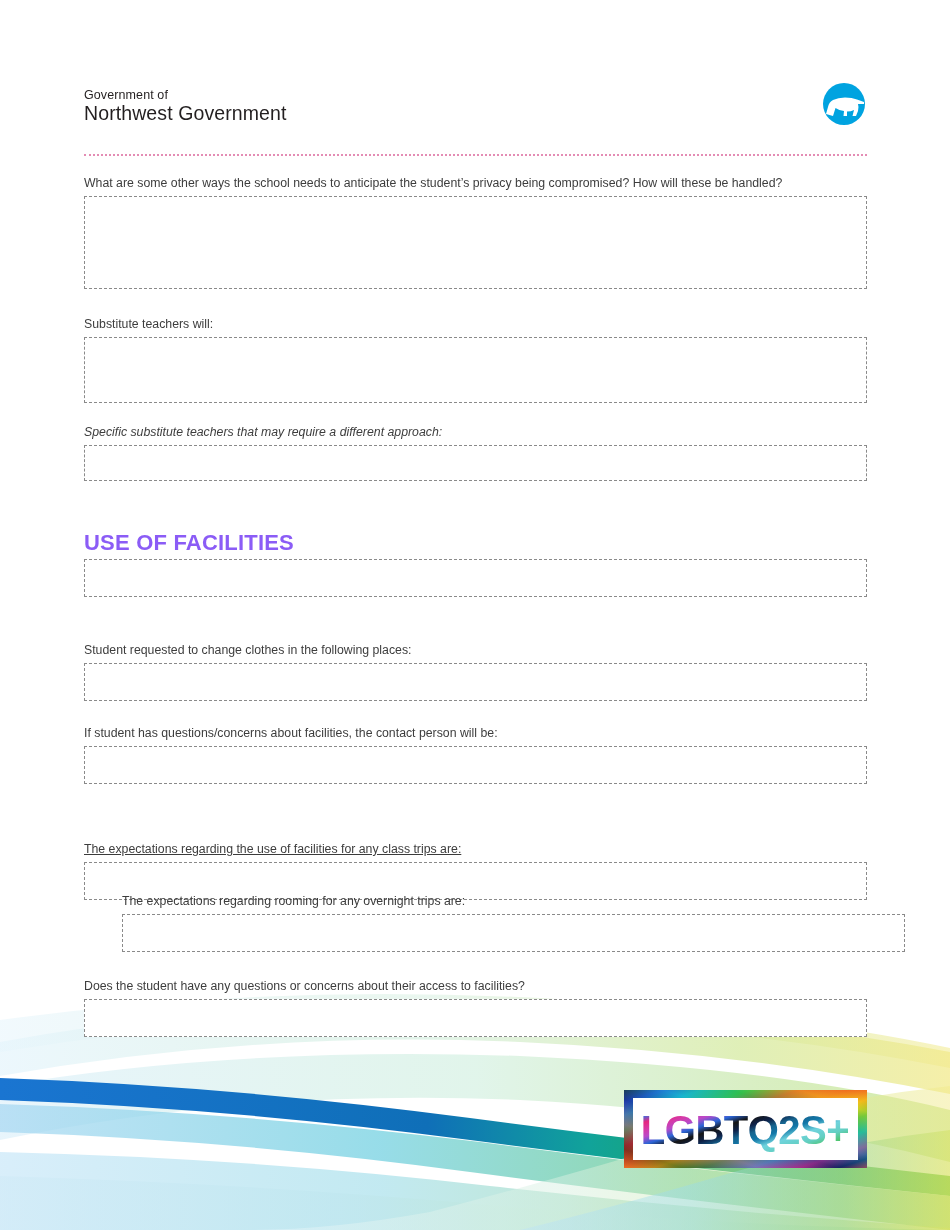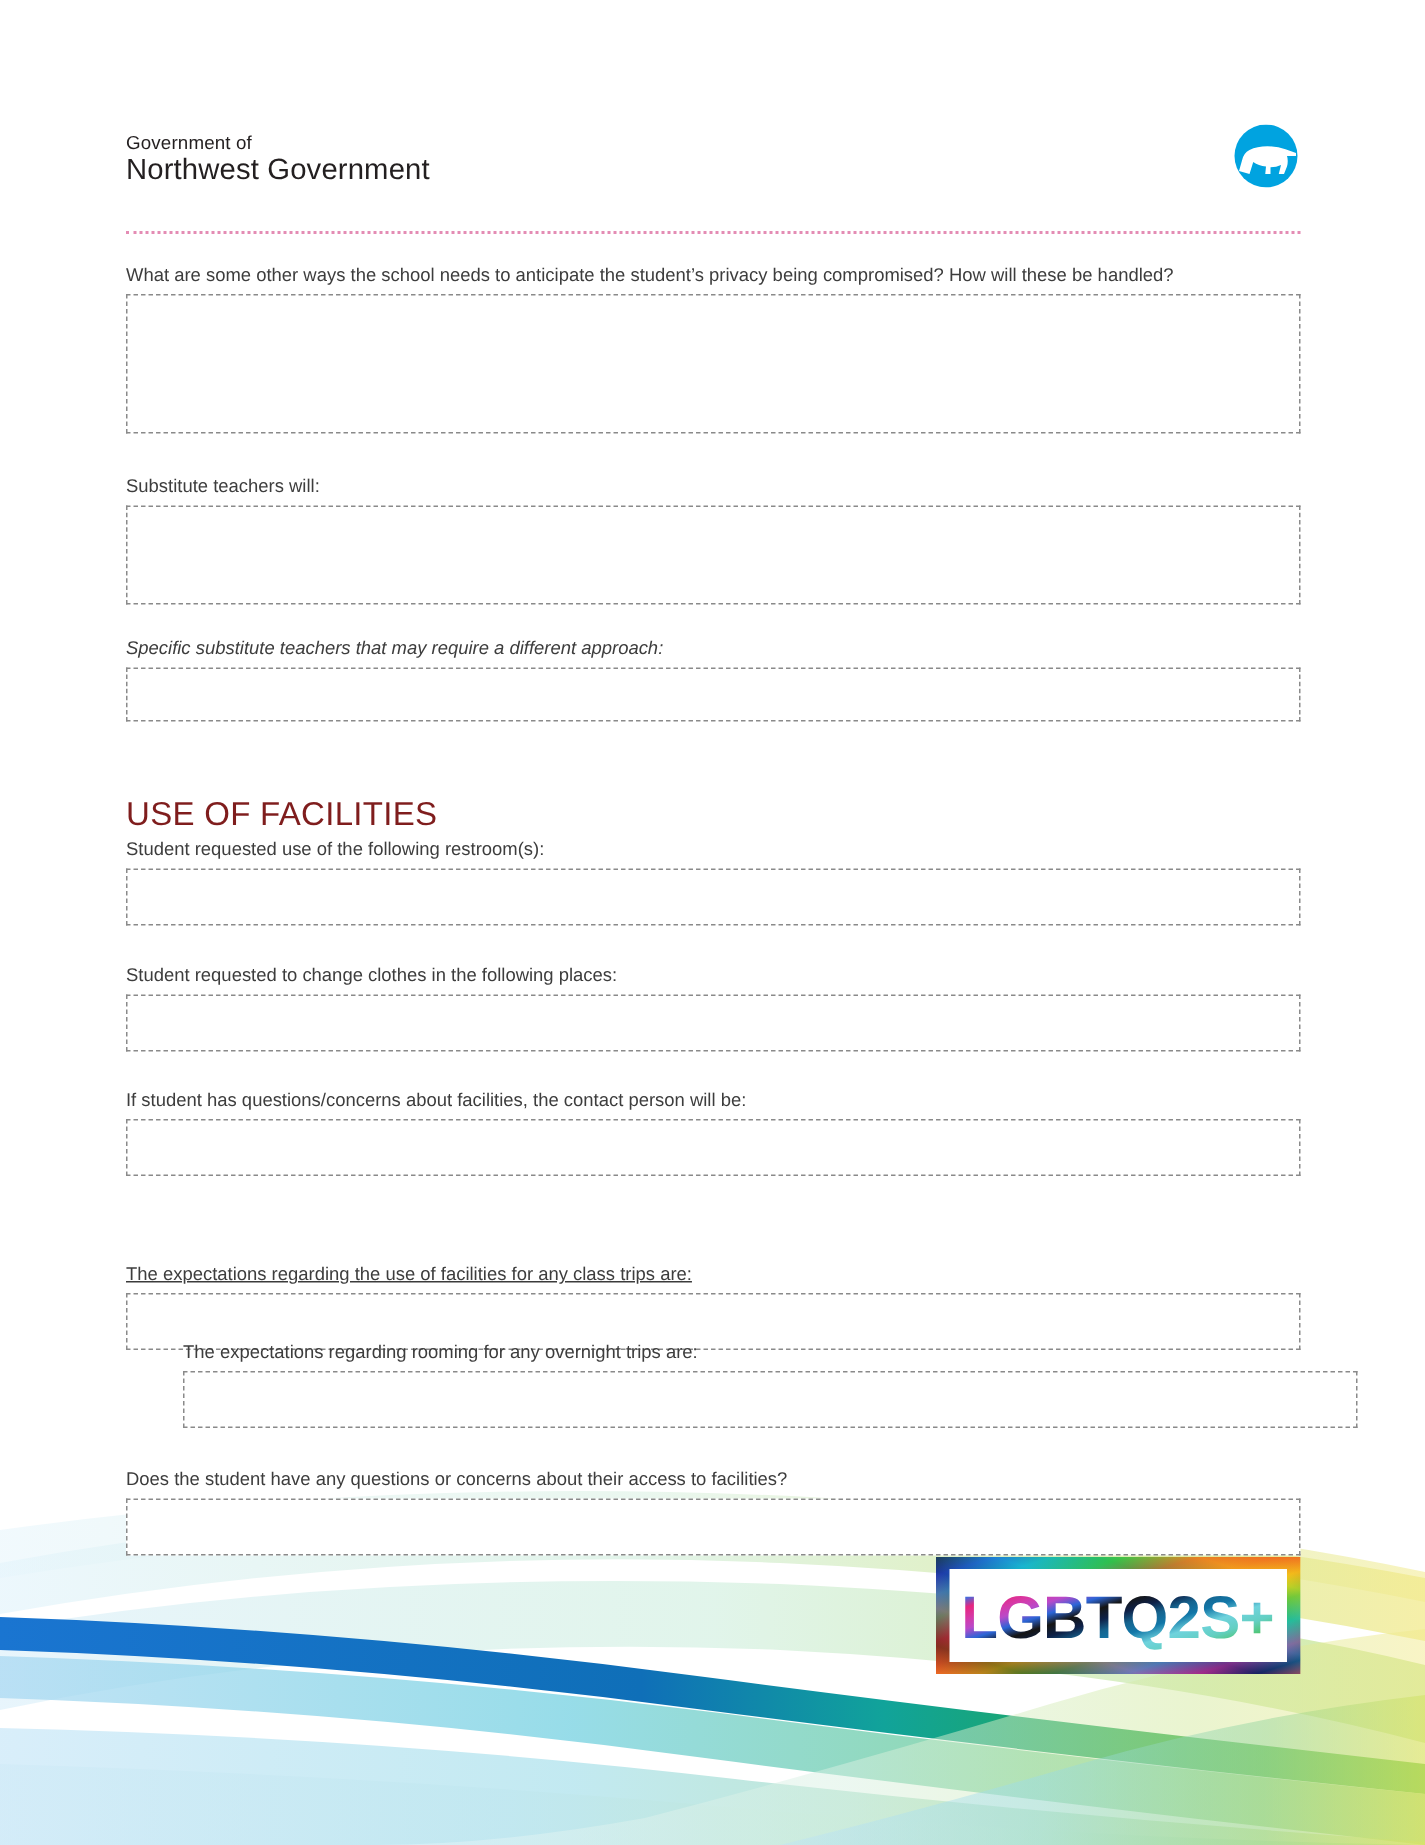--- a/index.html
+++ b/index.html
@@ -84,39 +84,39 @@
     background: transparent;
     width: 100%;
     display: block;
   }
 
   
   .section-heading {
     position: absolute;
     left: 84px;
     font-size: 22px;
-    font-weight: normal;
-    color: #7f1d1d;
+    font-weight: bold;
+    color: #8b5cf6;
     letter-spacing: 0.2px;
     line-height: 1;
   }
 
   
   .wave-art {
     position: absolute;
     left: 0; bottom: 0;
     width: 950px; height: 240px;
     z-index: 1;
     pointer-events: none;
   }
 
   
   .pride-badge {
     position: absolute;
-    left: 624px; top: 1038px;
+    left: 624px; top: 1090px;
     width: 243px; height: 78px;
     z-index: 4;
   }
   .pride-badge svg { display: block; }
 </style>
 </head>
 <body>
 
 <div class="page">
 
@@ -214,21 +214,20 @@
     </div>
 
     <div class="field" style="top:425px;font-style:italic;">
       <div class="field-label">Specific substitute teachers that may require a different approach:</div>
       <div class="field-box" style="height:36px;"></div>
     </div>
 
     <div class="section-heading" style="top:532px;">USE OF FACILITIES</div>
 
     <div class="field" style="top:559px;">
-      <div class="field-label">Student requested use of the following restroom(s):</div>
       <div class="field-box" style="height:38px;"></div>
     </div>
 
     <div class="field" style="top:643px;">
       <div class="field-label">Student requested to change clothes in the following places:</div>
       <div class="field-box" style="height:38px;"></div>
     </div>
 
     <div class="field" style="top:726px;">
       <div class="field-label">If student has questions/concerns about facilities, the contact person will be:</div>

